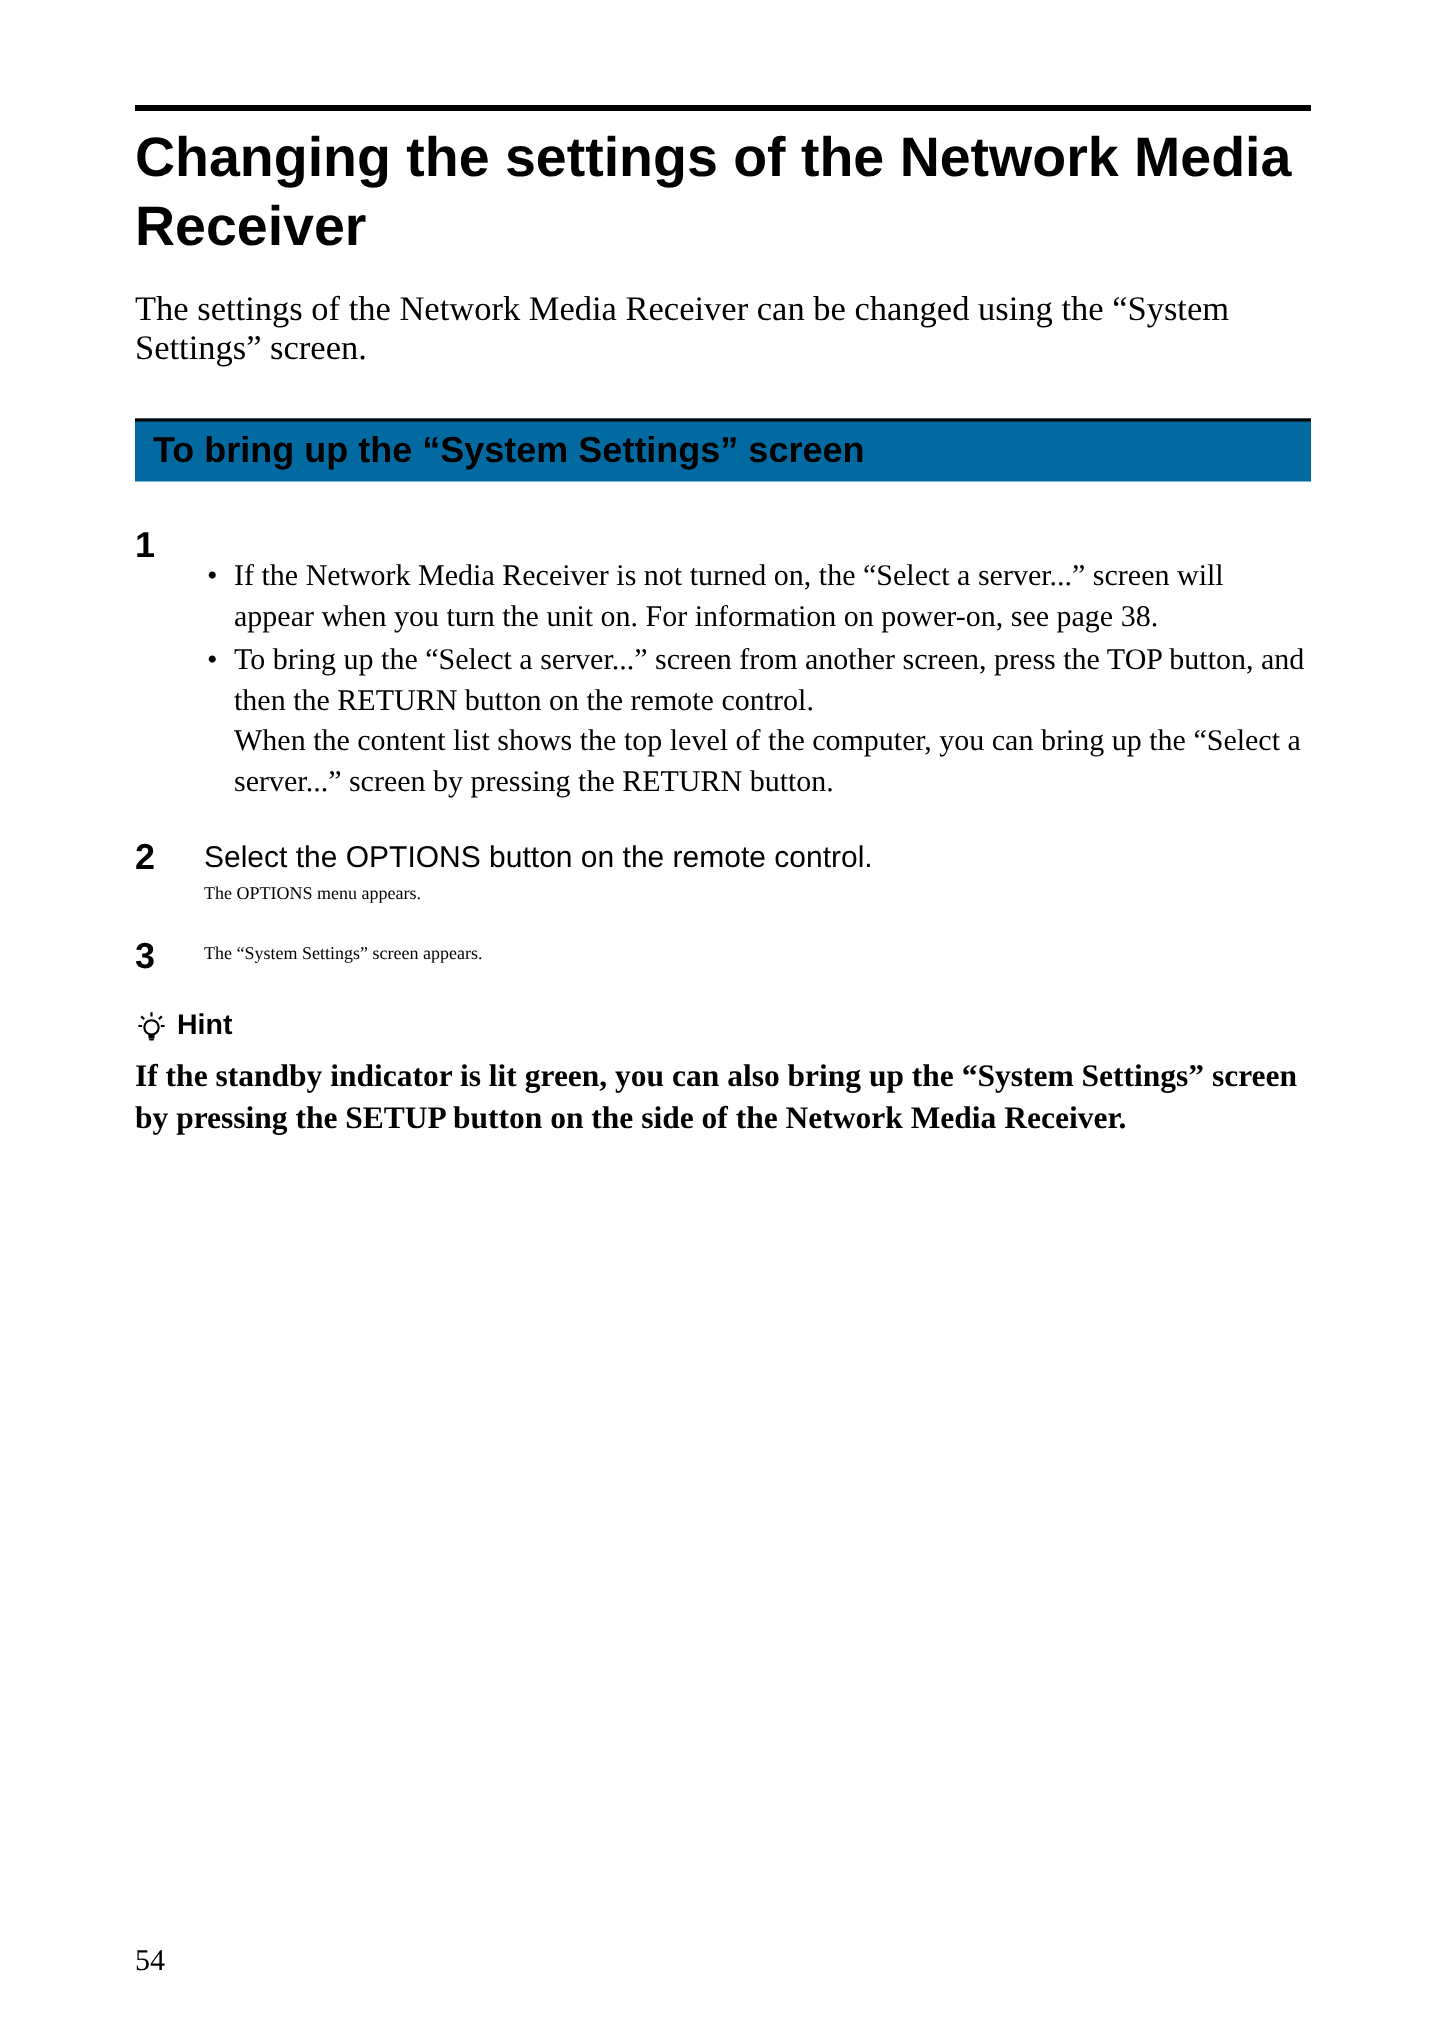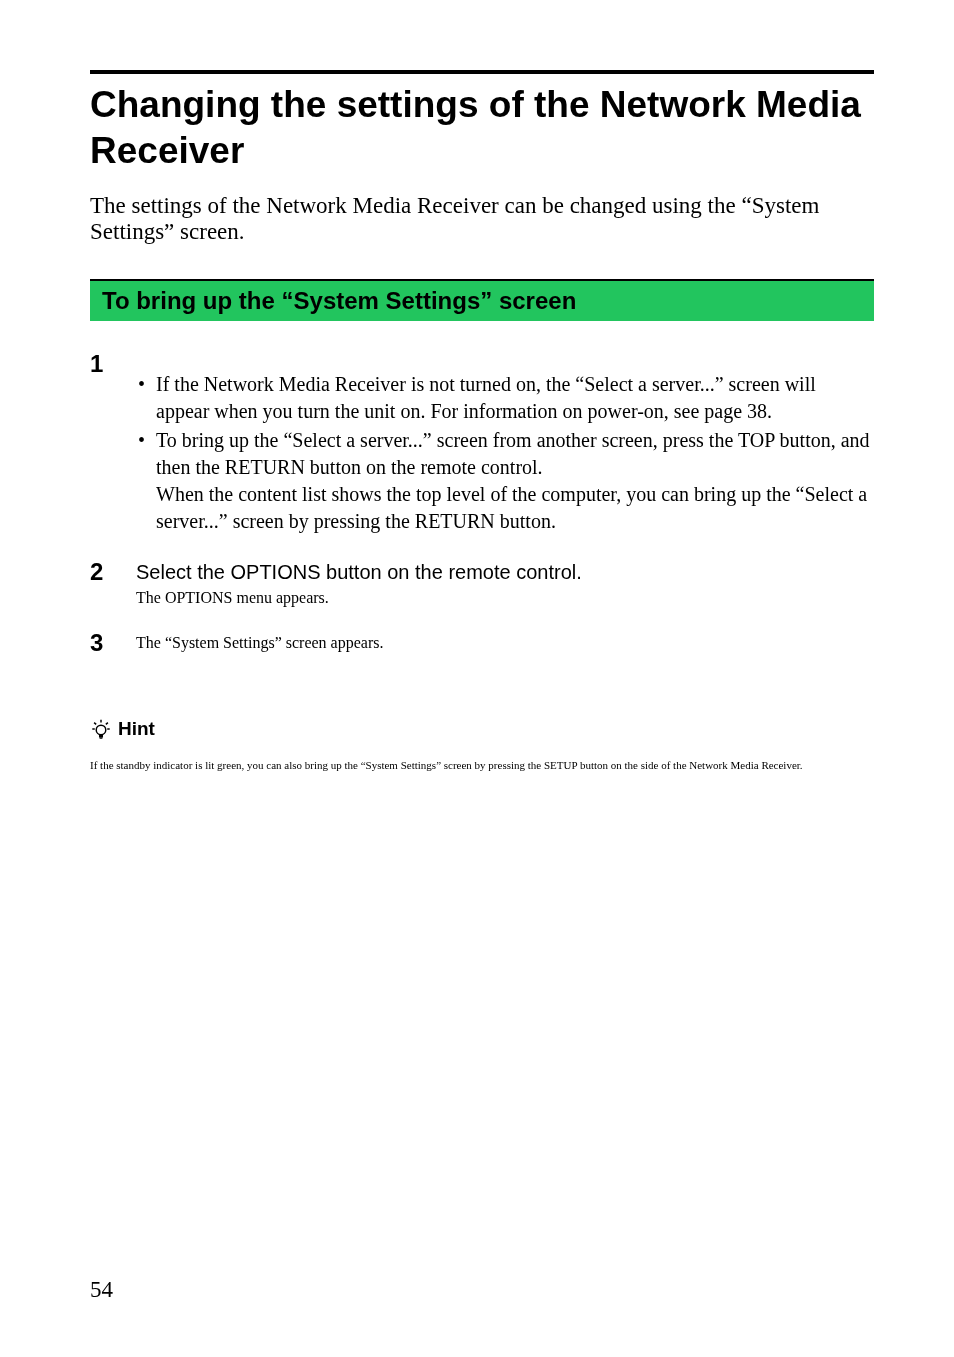--- a/index.html
+++ b/index.html
@@ -28,21 +28,21 @@
       margin-bottom: 18px;
     }
     .intro-text {
       font-size: 23px;
       margin-bottom: 34px;
     }
     .section-heading {
       font-family: Arial, Helvetica, sans-serif;
       font-weight: bold;
       font-size: 24px;
-      background: #22c55e;
+      background: #0369a1;
       border-top: 2px solid #000;
       padding: 6px 6px 6px 12px;
       margin-bottom: 30px;
     }
     .step {
       display: flex;
       margin-bottom: 22px;
     }
     .step-number {
       font-family: Arial, Helvetica, sans-serif;
@@ -55,21 +55,21 @@
     .step-body {
       flex: 1;
     }
     .step-instruction {
       font-family: Arial, Helvetica, sans-serif;
       font-size: 20px;
       line-height: 1.3;
       margin-bottom: 2px;
     }
     .step-result {
-      font-size: 16px;
+      font-size: 12px;
       line-height: 1.35;
       margin-top: 2px;
     }
     .bullet-list {
       list-style: none;
       margin-top: 20px;
     }
     .bullet-item {
       position: relative;
       padding-left: 20px;
@@ -86,37 +86,37 @@
     .hint-block {
       margin-top: 4px;
     }
     .hint-title {
       font-family: Arial, Helvetica, sans-serif;
       font-weight: bold;
       font-size: 19px;
       display: inline-flex;
       align-items: center;
       gap: 6px;
-      margin-top: 40px;
     }
     .hint-icon {
       display: inline-block;
       width: 22px;
       height: 22px;
     }
     .hint-text {
-      font-size: 11px;
+      font-size: 21px;
       line-height: 1.35;
-      margin-top: 14px;
+      margin-top: 3px;
+      font-weight: bold;
     }
     .page-number {
       position: absolute;
-      bottom: 54px;
+      bottom: 38px;
       left: 90px;
-      font-size: 23px;
+      font-size: 20px;
     }
     .arrow-char {
       font-family: Arial, Helvetica, sans-serif;
     }
   </style>
 </head>
 <body>
 
 <div class="top-rule"></div>
 

